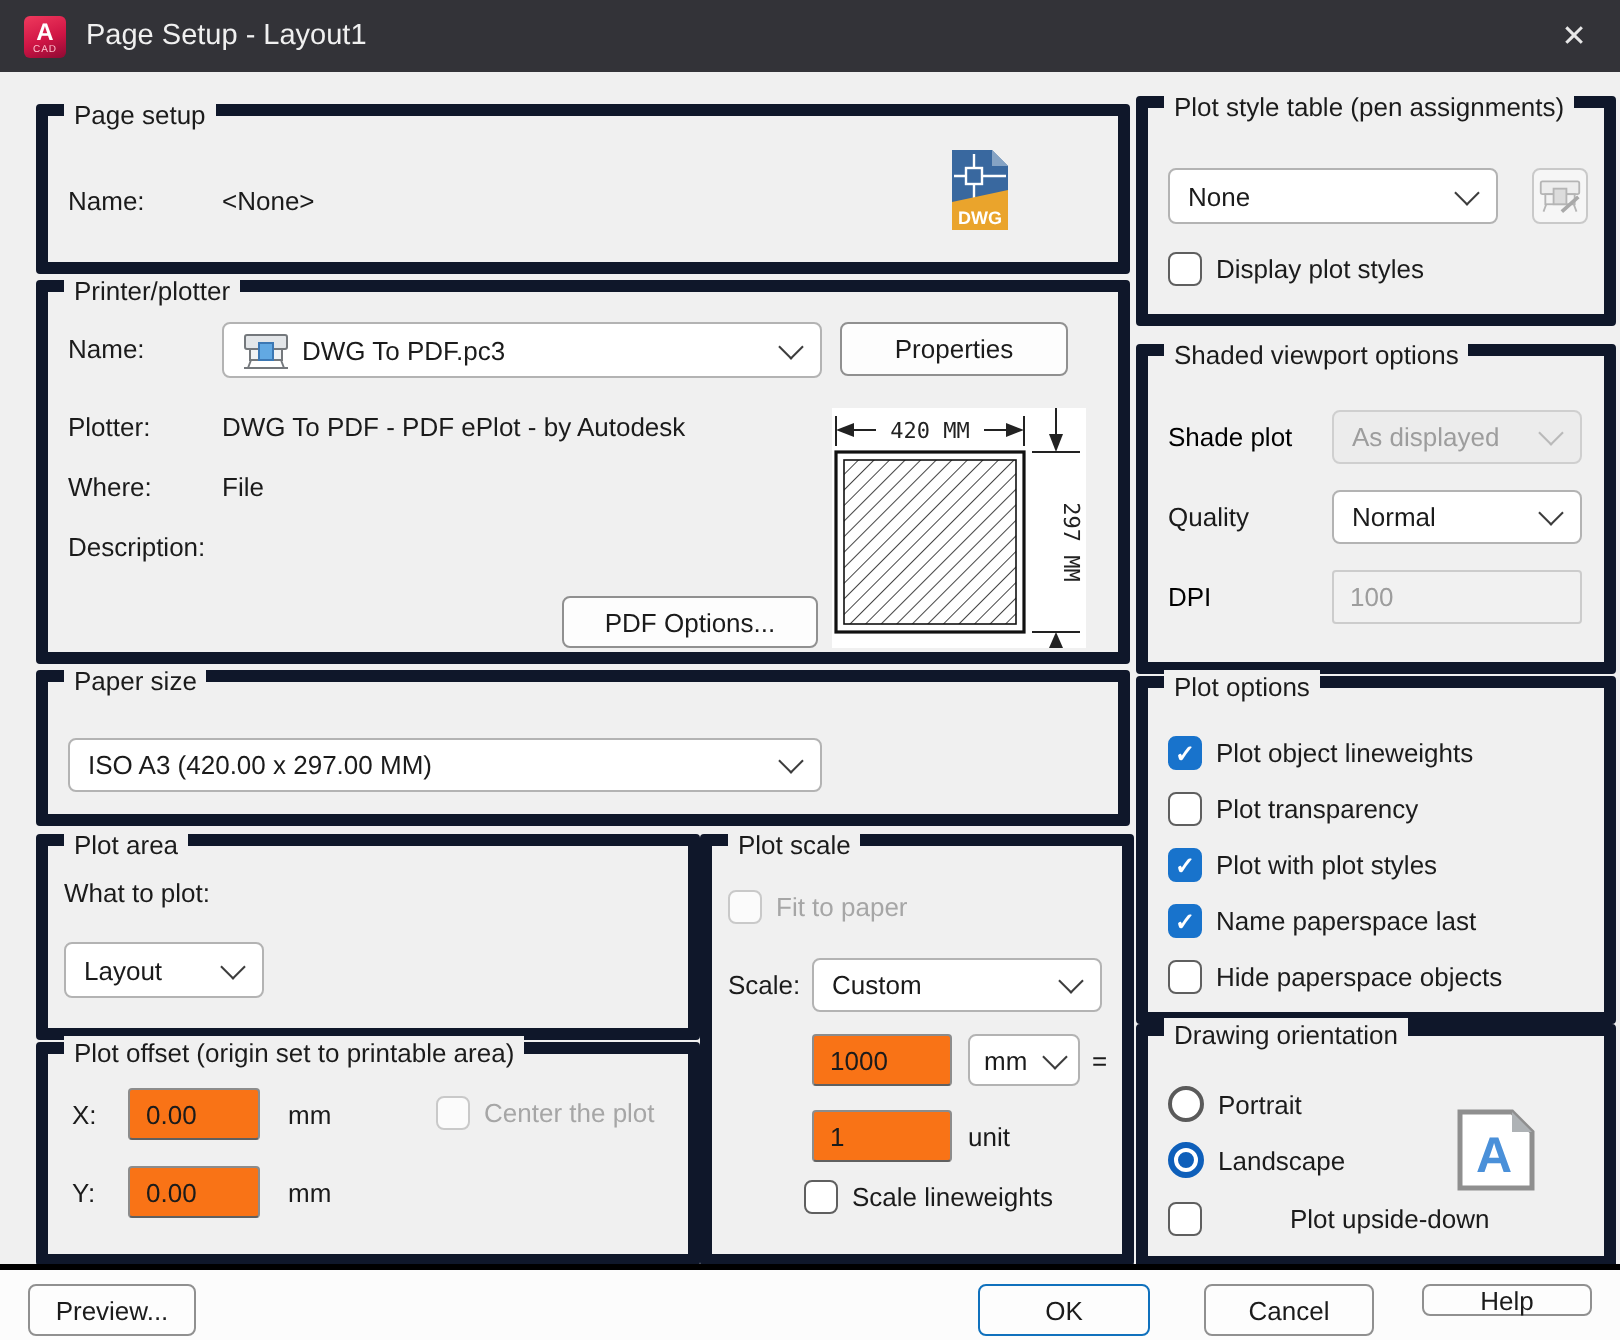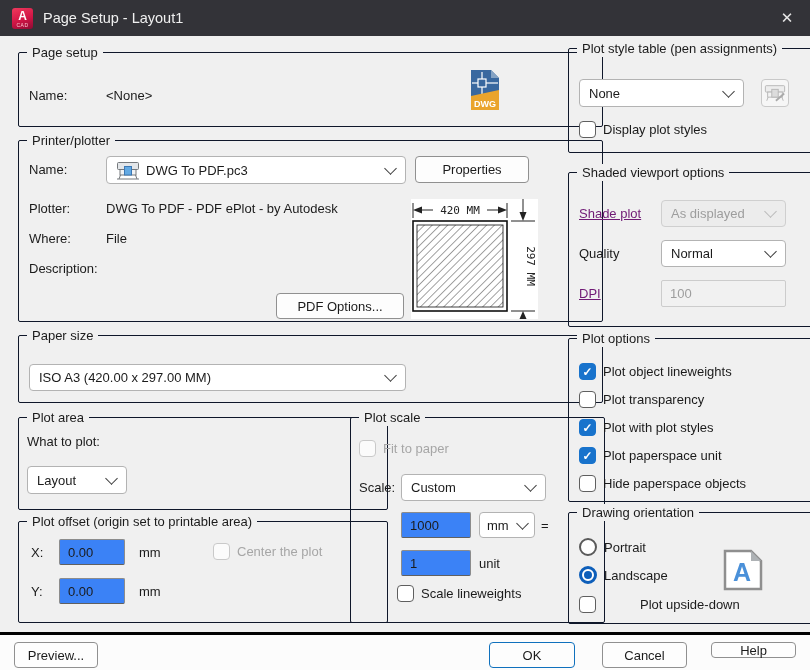--- a/index.html
+++ b/index.html
@@ -12,36 +12,36 @@
   .acad-badge{width:21px;height:21px;margin-left:12px;border-radius:3px;position:relative;
     background:linear-gradient(160deg,#ef3a5d 0%,#d01545 55%,#8e0a33 100%);
     display:flex;align-items:center;justify-content:center;}
   .acad-badge .a{color:#fff;font-weight:bold;font-size:12px;line-height:1;margin-top:-4px;}
   .acad-badge .cad{position:absolute;bottom:1px;left:0;right:0;text-align:center;
     font-size:5px;color:#ffc2cf;letter-spacing:.5px;}
   .title-text{color:#f0f0f0;font-size:14.5px;margin-left:10px;flex:1;}
   .close-btn{width:46px;height:36px;display:flex;align-items:center;justify-content:center;
     color:#e8e8e8;font-size:15px;cursor:default;}
   
-  .group{position:absolute;border:1px solid #0f172a;border-radius:2px;padding-left:48px;}
+  .group{position:absolute;border:6px solid #0f172a;border-radius:2px;}
   .legend{position:absolute;top:-9px;left:8px;background:#f0f0f0;padding:0 5px;
     font-size:13px;color:#1b1b1b;white-space:nowrap;line-height:17px;}
   .lbl{position:absolute;font-size:13px;white-space:nowrap;line-height:16px;}
-  .lbl.disabled{color:#701a75;text-decoration:underline;}
+  .lbl.disabled{color:#000000;}
   
   .combo{position:absolute;background:#fff;border:1px solid #b3b3b3;border-radius:4px;
     display:flex;align-items:center;justify-content:space-between;
     padding:0 10px 0 9px;font-size:13px;box-sizing:border-box;}
   .combo .chev{width:8px;height:8px;border-right:1.5px solid #3c3c3c;
     border-bottom:1.5px solid #3c3c3c;transform:rotate(45deg);margin-top:-4px;flex:none;}
   .combo.disabled{background:#ececec;border-color:#cfcfcf;color:#9d9d9d;}
   .combo.disabled .chev{border-color:#b9b9b9;}
   .combo .ctext{overflow:hidden;white-space:nowrap;display:flex;align-items:center;gap:6px;}
   
-  .tinput{position:absolute;background:#3b82f6;border:1px solid #8c8c8c;border-bottom-color:#606060;
+  .tinput{position:absolute;background:#f97316;border:1px solid #8c8c8c;border-bottom-color:#606060;
     border-radius:2px;font-size:13px;padding:3px 8px;box-sizing:border-box;
     font-family:"Liberation Sans",sans-serif;color:#1b1b1b;}
   .tinput.disabled{background:#f1f1f1;border-color:#cccccc;color:#9d9d9d;}
   
   .btn{position:absolute;background:#fdfdfd;border:1px solid #909090;border-radius:4px;
     font-size:13px;color:#1b1b1b;display:flex;align-items:center;justify-content:center;
     box-sizing:border-box;cursor:default;}
   .btn.primary{border:1.5px solid #1071bd;}
   .iconbtn{position:absolute;background:#f6f6f6;border:1px solid #c9c9c9;border-radius:4px;
     display:flex;align-items:center;justify-content:center;box-sizing:border-box;}
@@ -261,21 +261,21 @@
     <div class="cb" style="left:10px;top:52px;" data-checked="false">
       <span class="cb-box"></span>
       <span class="cb-label">Plot transparency</span>
     </div>
     <div class="cb" style="left:10px;top:80px;" data-checked="true">
       <span class="cb-box"></span>
       <span class="cb-label">Plot with plot styles</span>
     </div>
     <div class="cb" style="left:10px;top:108px;" data-checked="true">
       <span class="cb-box"></span>
-      <span class="cb-label">Plot paperspace unit</span>
+      <span class="cb-label">Name paperspace last</span>
     </div>
     <div class="cb" style="left:10px;top:136px;" data-checked="false">
       <span class="cb-box"></span>
       <span class="cb-label">Hide paperspace objects</span>
     </div>
   </div>
 
   <div class="group" style="left:568px;top:512px;width:228px;height:110px;">
     <span class="legend">Drawing orientation</span>
     <div class="radio" style="left:10px;top:25px;" data-checked="false">

